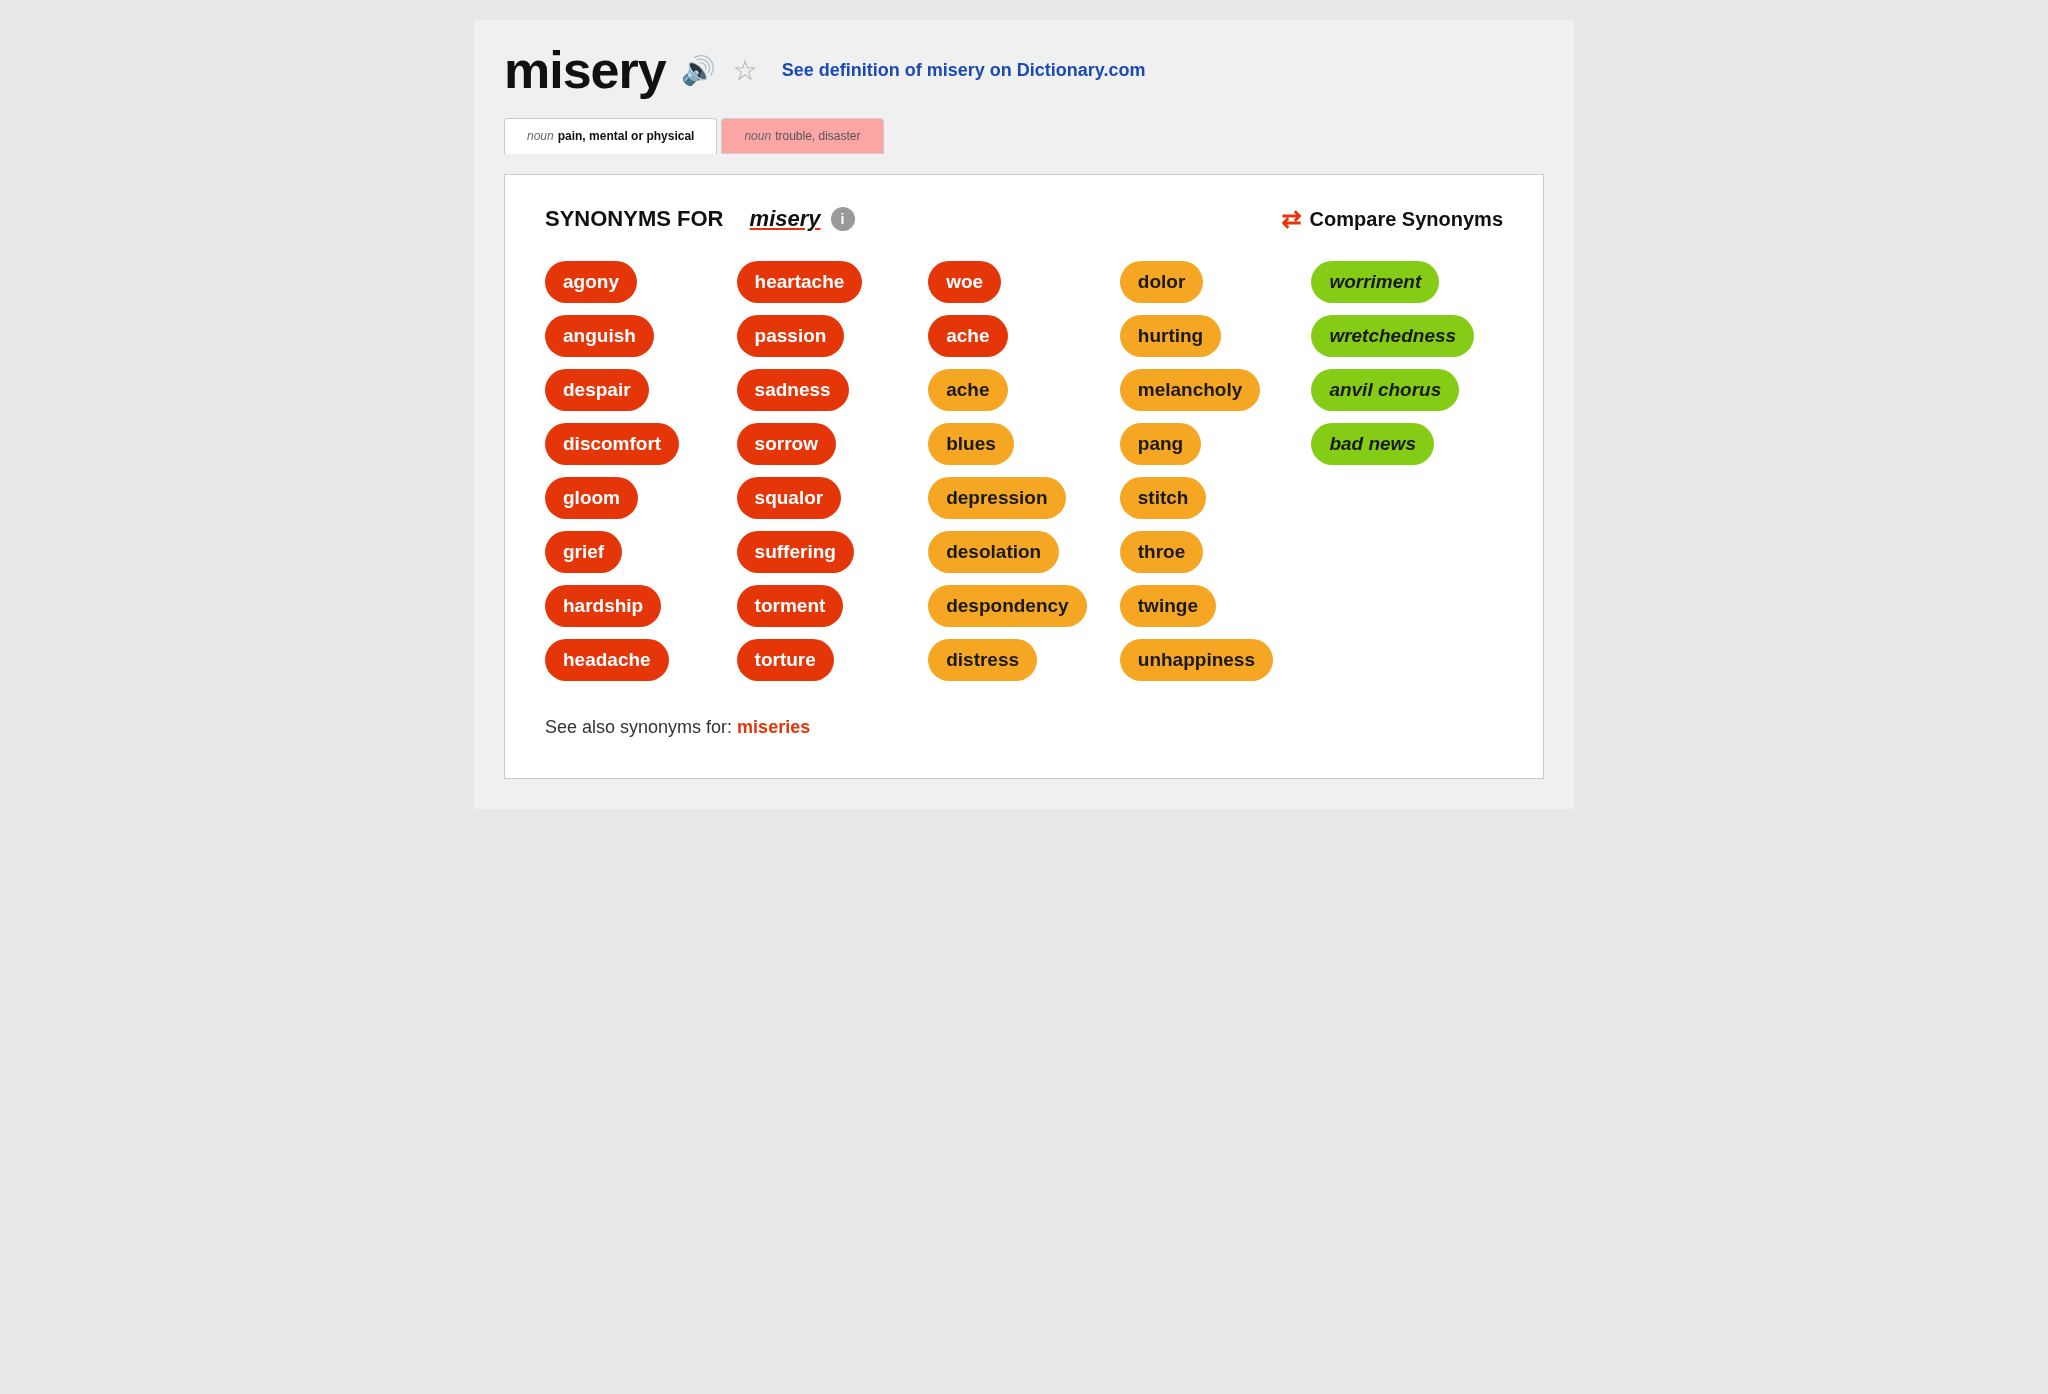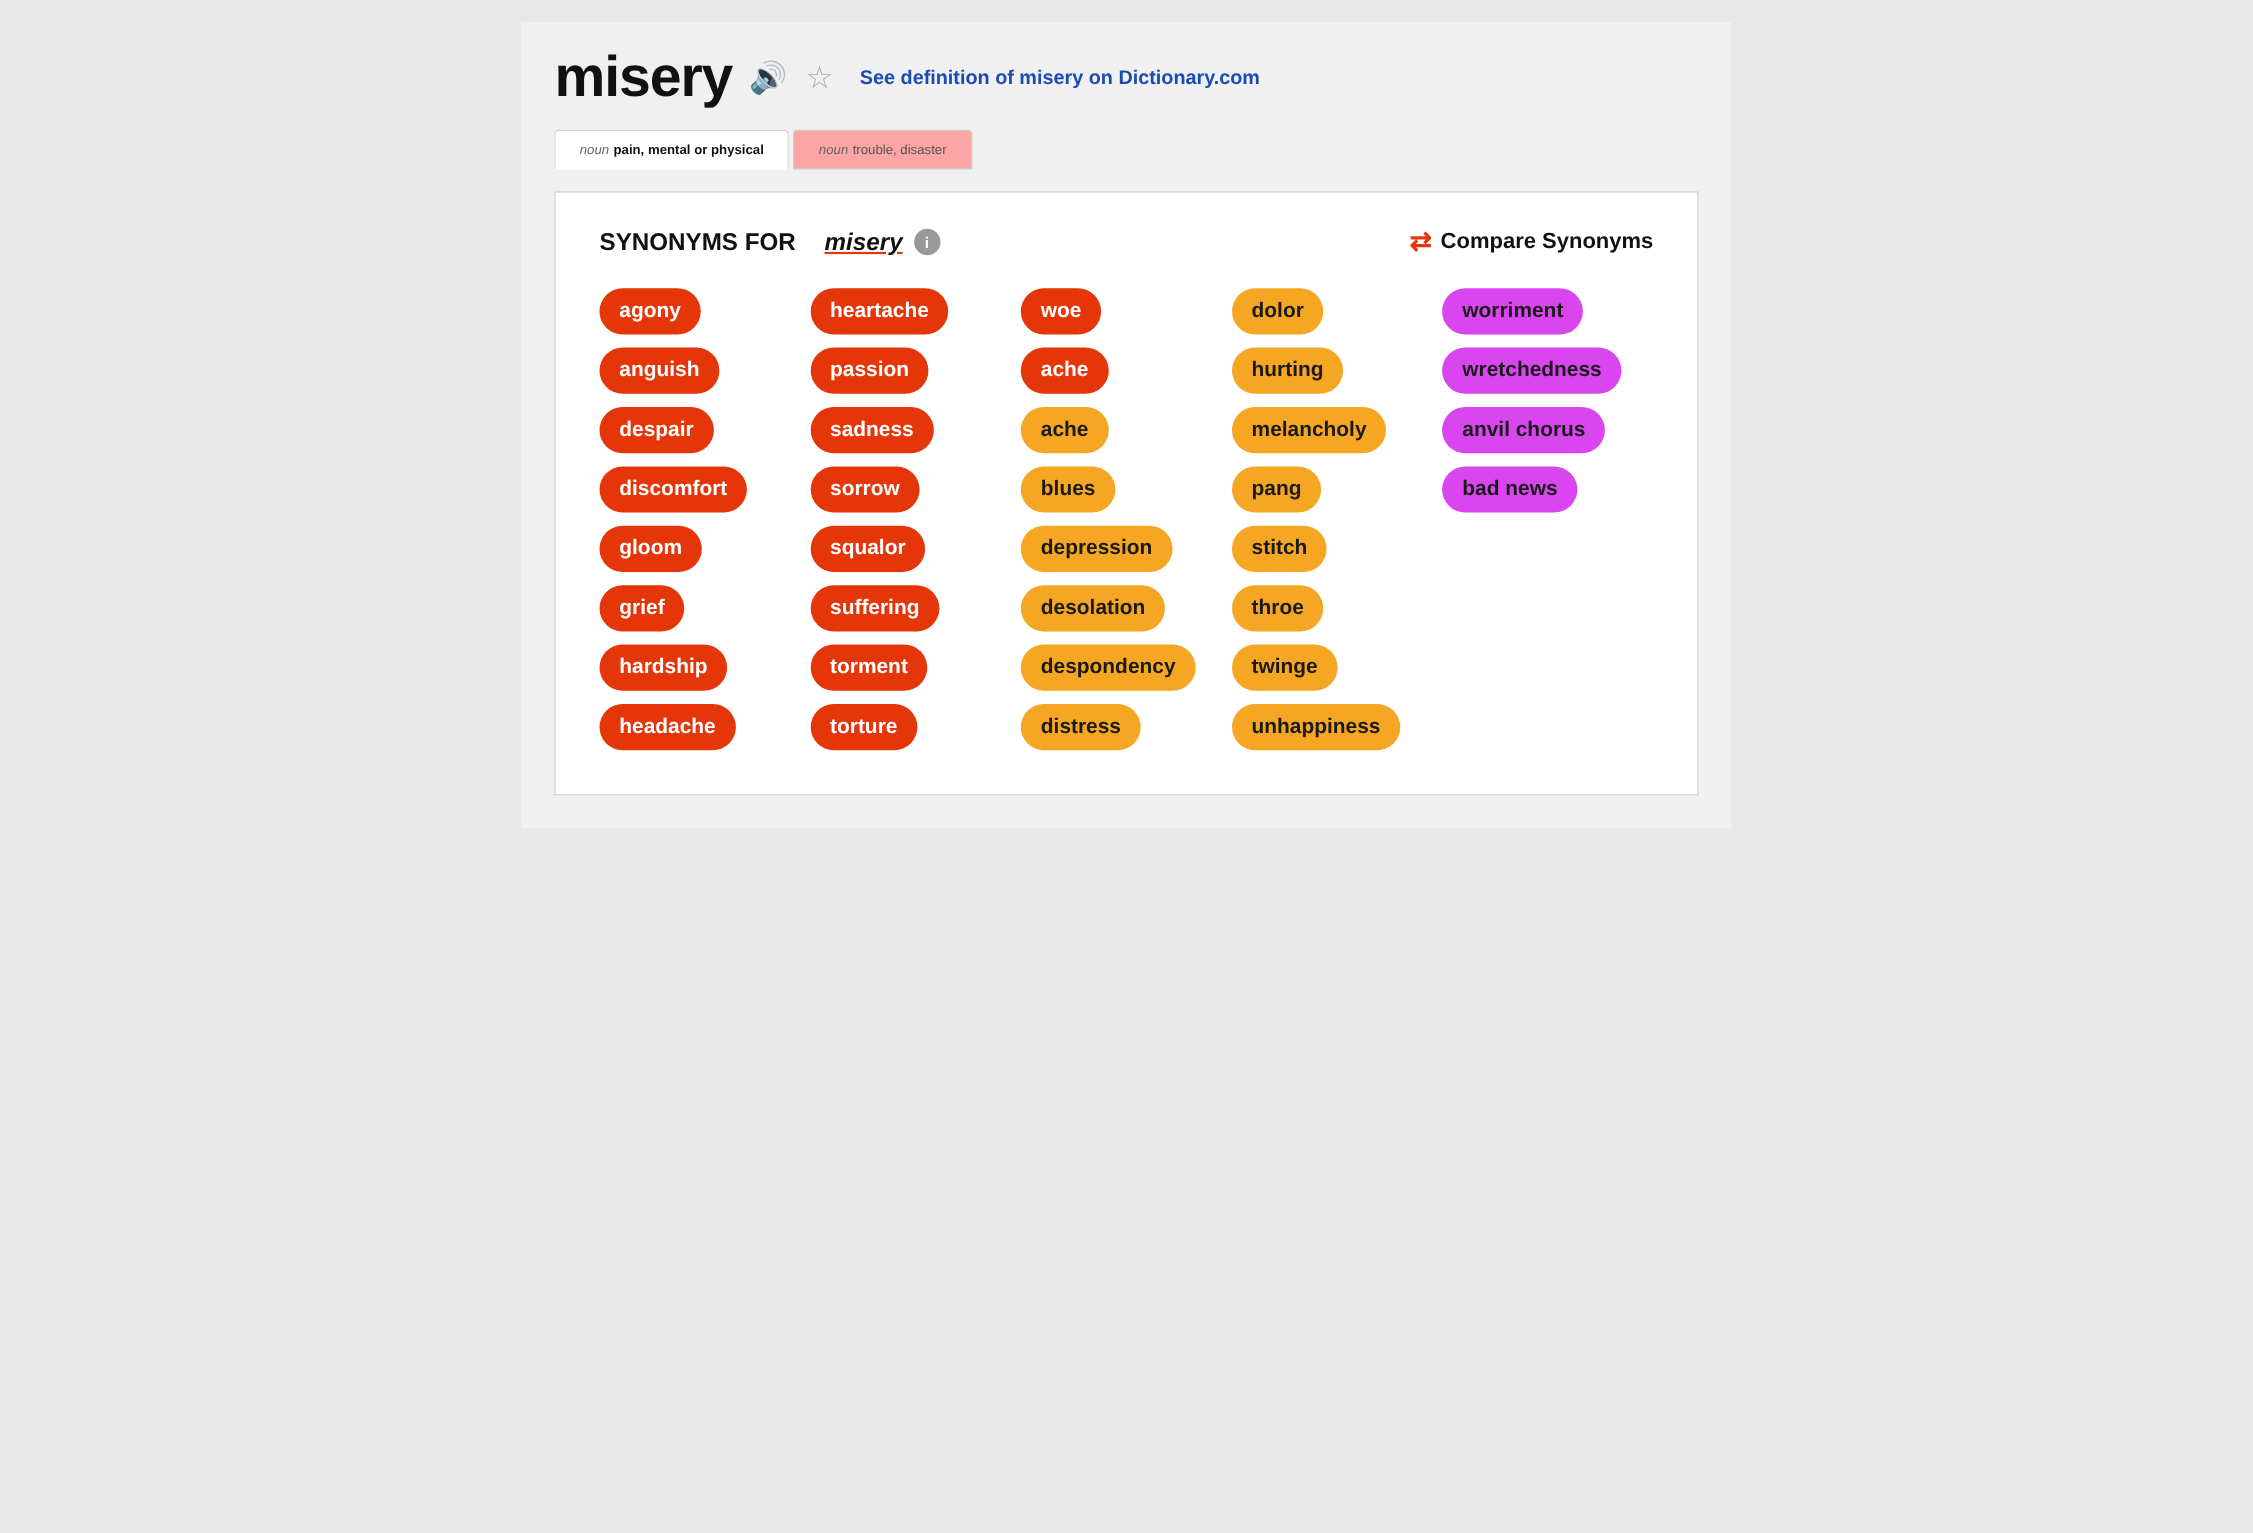--- a/index.html
+++ b/index.html
@@ -155,22 +155,23 @@
     }
     .pill-red {
       background: #e5360a;
       color: #fff;
     }
     .pill-orange {
       background: #f5a623;
       color: #1a1a1a;
     }
     .pill-yellow {
-      background: #d946ef;
+      background: #84cc16;
       color: #1a1a1a;
+      font-style: italic;
     }
     .see-also {
       margin-top: 36px;
       font-size: 18px;
       color: #333;
     }
     .see-also-link {
       color: #e5360a;
       font-weight: 600;
       cursor: pointer;
@@ -255,14 +256,18 @@
           <span class="pill pill-orange">unhappiness</span>
         </div>
         <div class="synonym-col">
           <span class="pill pill-yellow">worriment</span>
           <span class="pill pill-yellow">wretchedness</span>
           <span class="pill pill-yellow">anvil chorus</span>
           <span class="pill pill-yellow">bad news</span>
         </div>
       </div>
 
+    <div class="see-also">
+      <span>See also synonyms for:</span>
+      <a class="see-also-link" href="#">miseries</a>
+    </div>
   </div>
 </div>
 
 </body></html>

